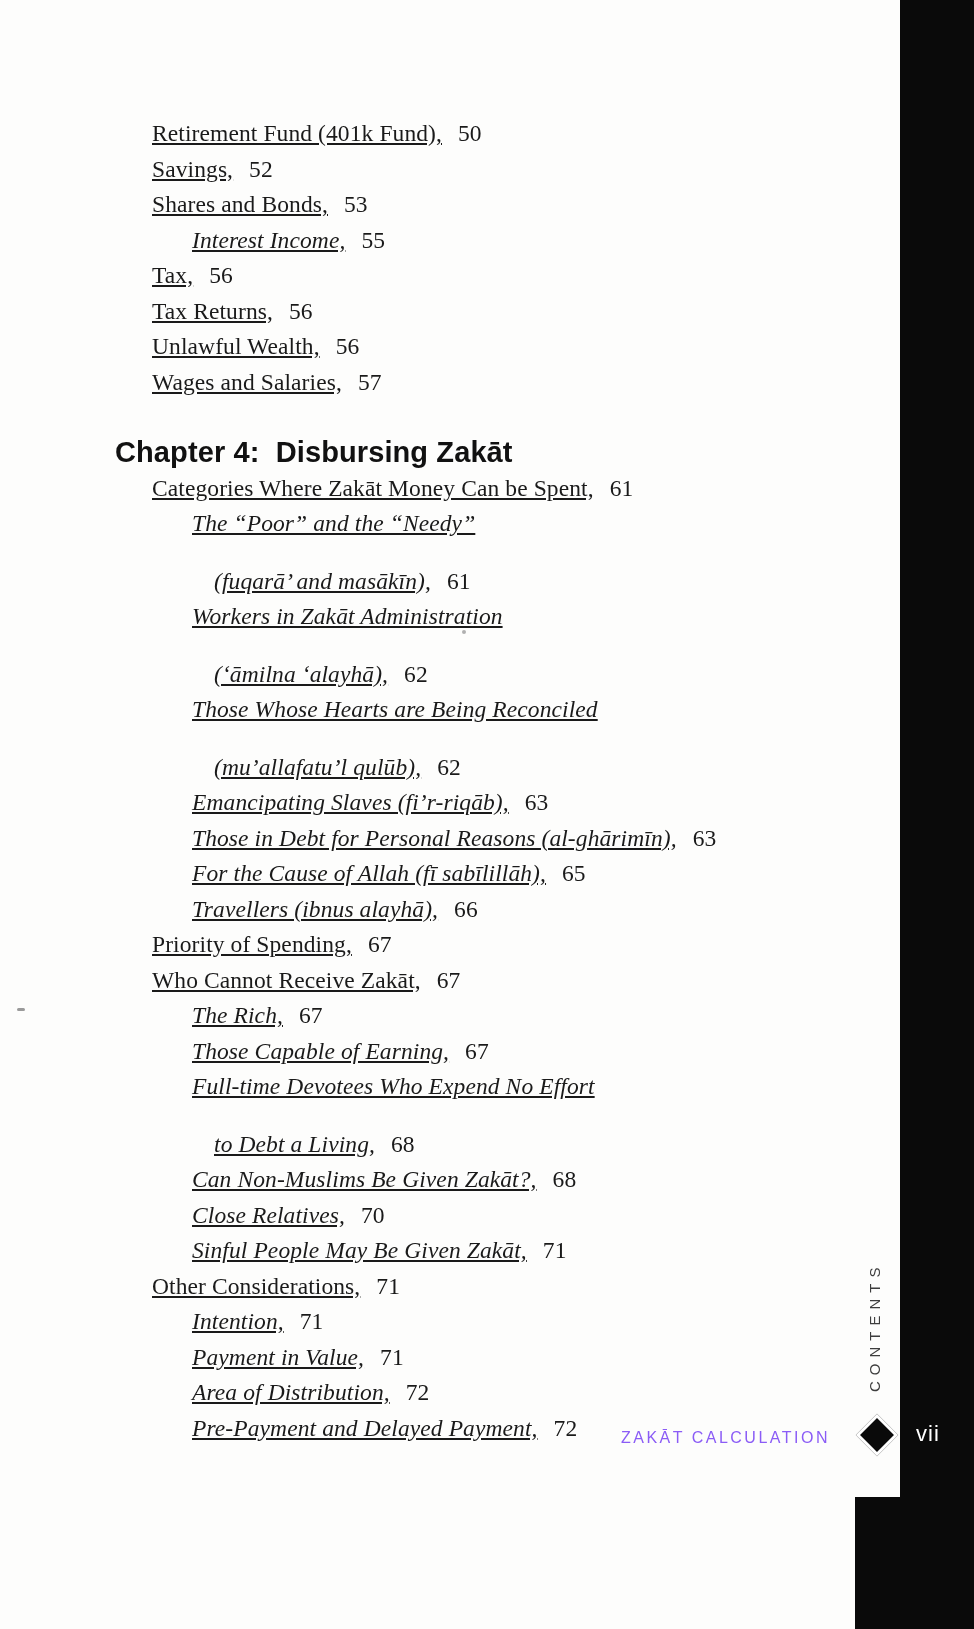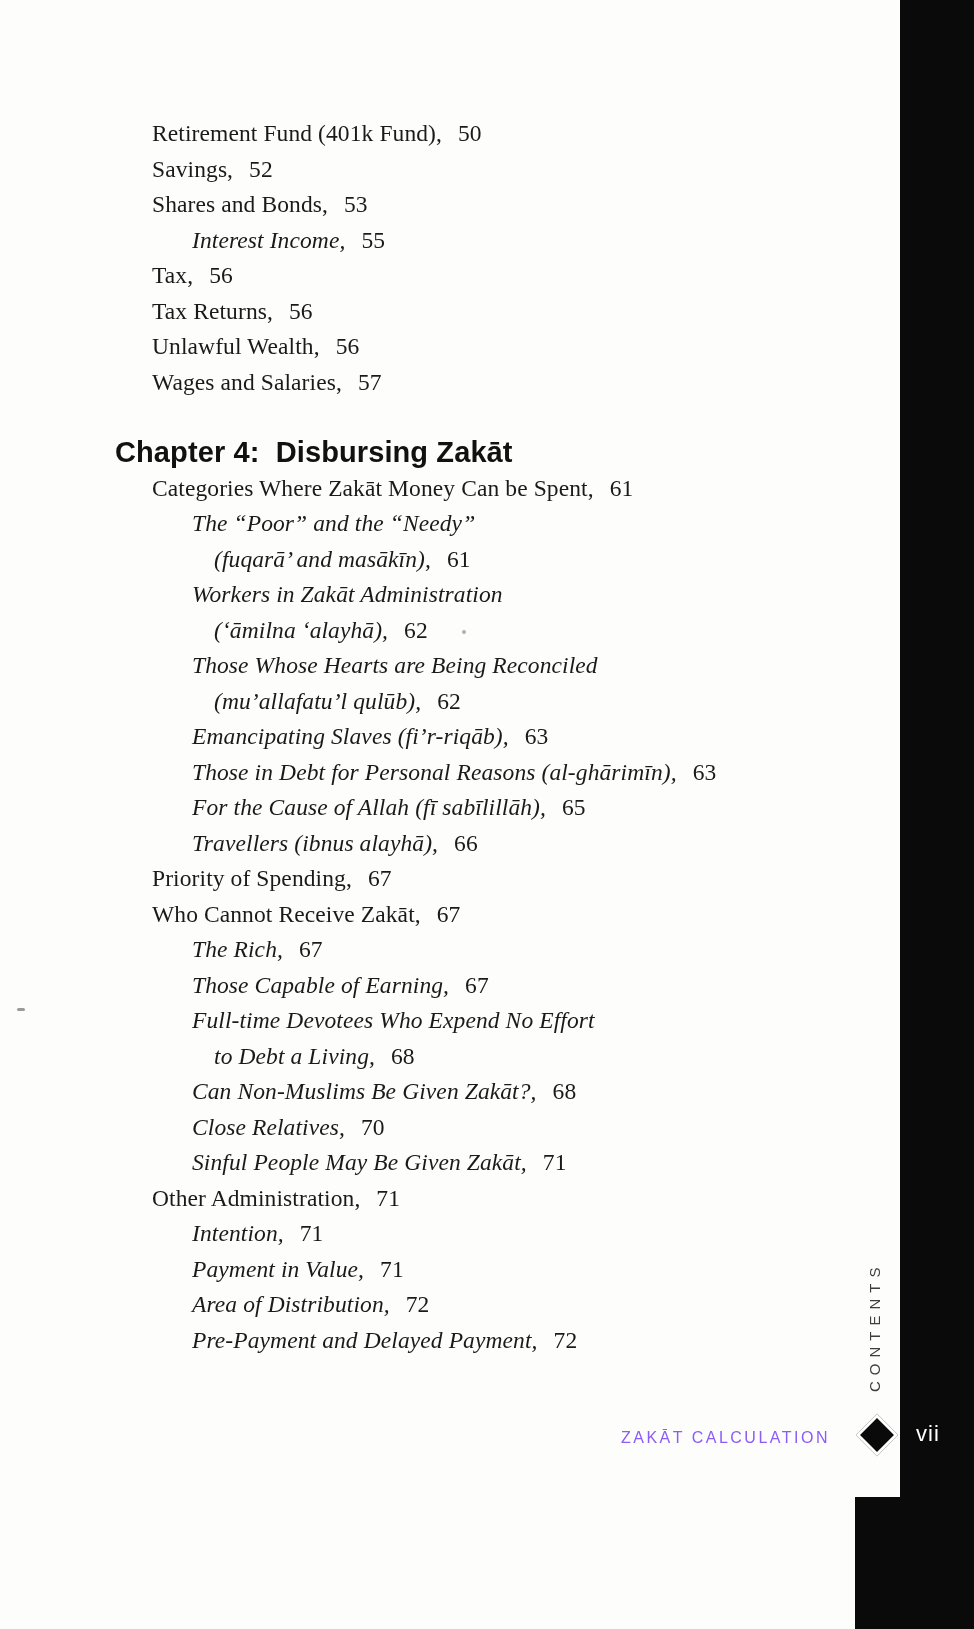--- a/index.html
+++ b/index.html
@@ -23,24 +23,24 @@
     letter-spacing: 0.1px;
   }
   .toc .heading {
     font-family: "Liberation Sans", sans-serif;
     font-weight: bold;
     font-size: 29px;
     margin-top: 35px;
     white-space: pre-wrap;
     color: #111;
   }
-  .entry { white-space: nowrap; }
+  .entry { white-space: nowrap; text-decoration: underline; }
   .entry.lvl1 { padding-left: 37px; }
   .entry.lvl2 { padding-left: 77px; }
-  .entry.lvl3 { padding-left: 99px; }
+  .entry.lvl3 { padding-left: 99px; margin-top: 22px; }
   .entry.italic { font-style: italic; }
   .entry .pg {
     font-style: normal;
     display: inline-block;
     margin-left: 16px;
   }
 
   
   .sidebar-bar {
     position: absolute;
@@ -127,21 +127,21 @@
       <div class="entry lvl2 italic"><span>Travellers (ibnus alayhā),</span><span class="pg">66</span></div>
       <div class="entry lvl1"><span>Priority of Spending,</span><span class="pg">67</span></div>
       <div class="entry lvl1"><span>Who Cannot Receive Zakāt,</span><span class="pg">67</span></div>
       <div class="entry lvl2 italic"><span>The Rich,</span><span class="pg">67</span></div>
       <div class="entry lvl2 italic"><span>Those Capable of Earning,</span><span class="pg">67</span></div>
       <div class="entry lvl2 italic"><span>Full-time Devotees Who Expend No Effort</span></div>
       <div class="entry lvl3 italic"><span>to Debt a Living,</span><span class="pg">68</span></div>
       <div class="entry lvl2 italic"><span>Can Non-Muslims Be Given Zakāt?,</span><span class="pg">68</span></div>
       <div class="entry lvl2 italic"><span>Close Relatives,</span><span class="pg">70</span></div>
       <div class="entry lvl2 italic"><span>Sinful People May Be Given Zakāt,</span><span class="pg">71</span></div>
-      <div class="entry lvl1"><span>Other Administration,</span><span class="pg">71</span></div>
+      <div class="entry lvl1"><span>Other Considerations,</span><span class="pg">71</span></div>
       <div class="entry lvl2 italic"><span>Intention,</span><span class="pg">71</span></div>
       <div class="entry lvl2 italic"><span>Payment in Value,</span><span class="pg">71</span></div>
       <div class="entry lvl2 italic"><span>Area of Distribution,</span><span class="pg">72</span></div>
       <div class="entry lvl2 italic"><span>Pre-Payment and Delayed Payment,</span><span class="pg">72</span></div>
     </main>
 
   <span class="artifact artifact-left"></span>
   <span class="artifact artifact-dot"></span>
 
   <div class="sidebar-bar"></div>

